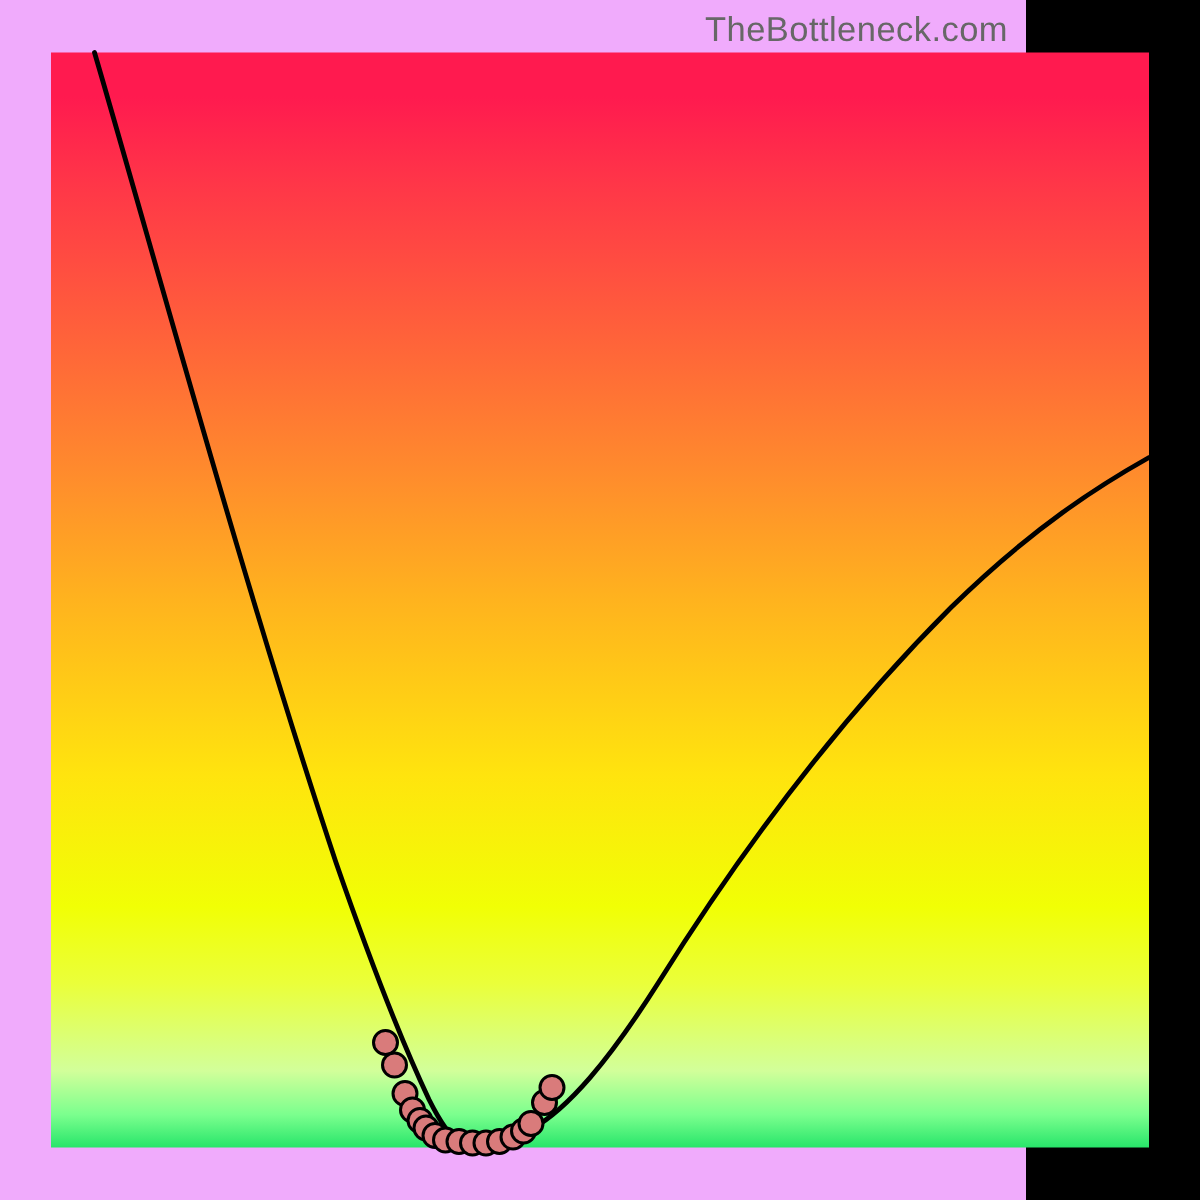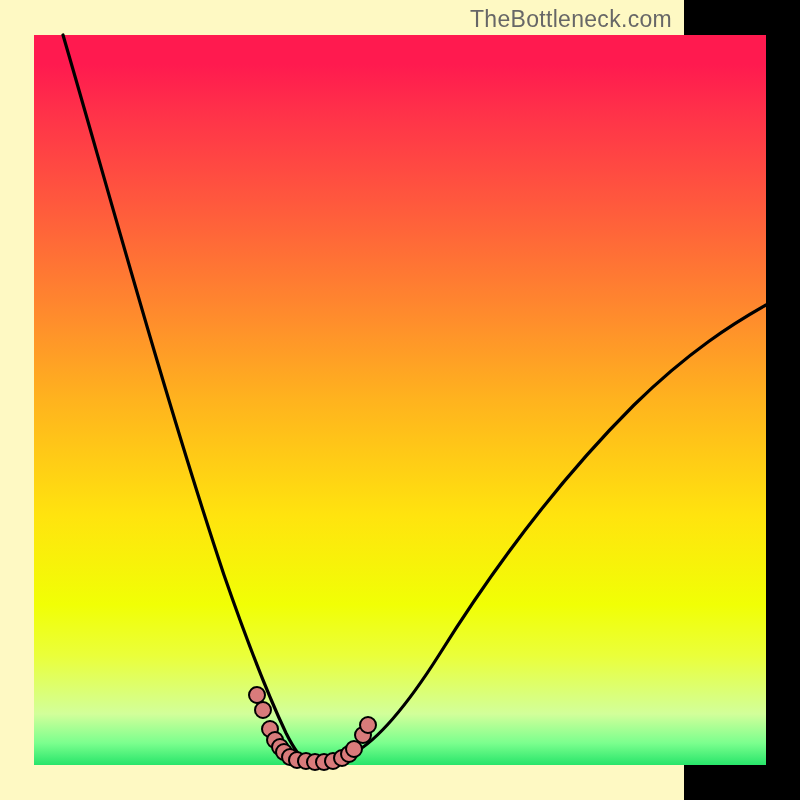--- a/index.html
+++ b/index.html
@@ -10,21 +10,21 @@
     background: #000;
     overflow: hidden;
     font-family: Arial, Helvetica, sans-serif;
   }
   .frame {
     position: absolute;
     left: 0;
     top: 0;
     width: 684px;
     height: 800px;
-    background: #fef9c3;
+    background: #f0abfc;
   }
   .plot {
     position: absolute;
     left: 34px;
     top: 35px;
     width: 732px;
     height: 730px;
     background: linear-gradient(
       to bottom,
       #ff1a4f 0%,

